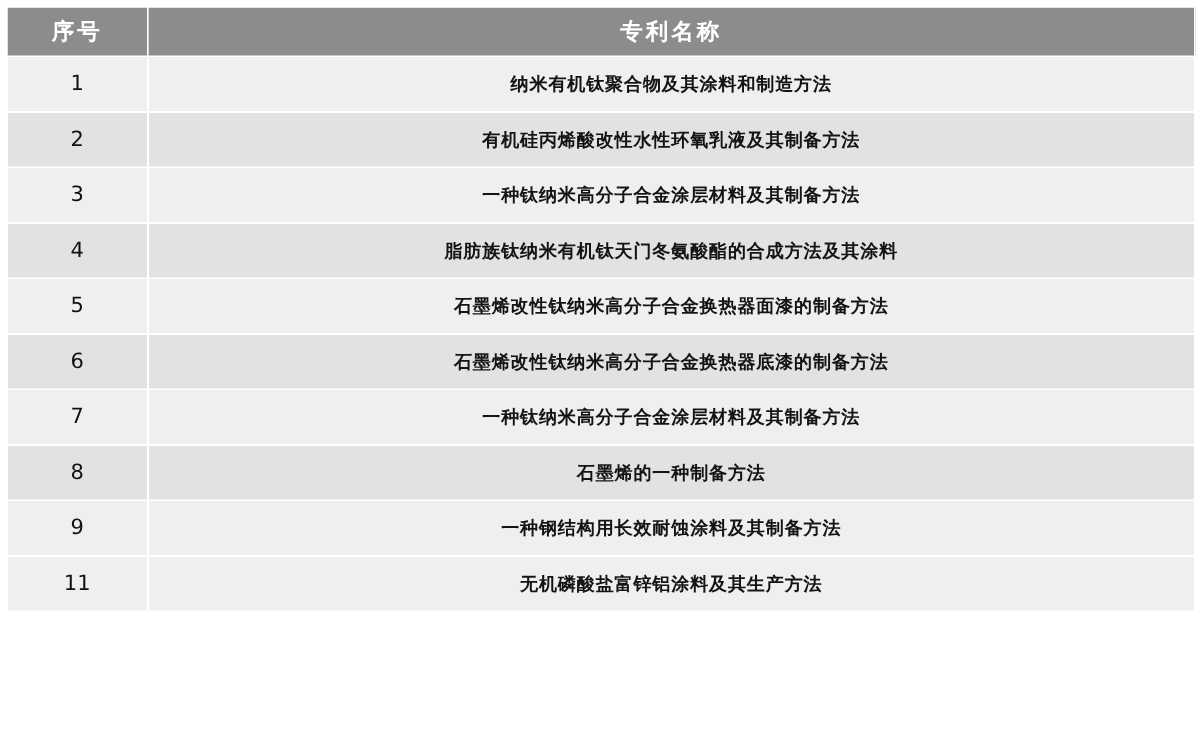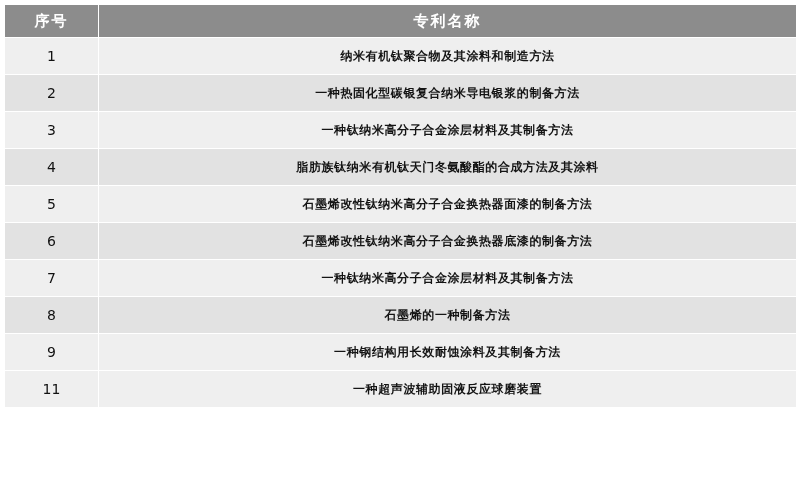--- a/index.html
+++ b/index.html
@@ -78,21 +78,21 @@
         <th>专利名称</th>
       </tr>
     </thead>
     <tbody>
       <tr class="row-odd">
         <td class="cell-index">1</td>
         <td class="cell-name">纳米有机钛聚合物及其涂料和制造方法</td>
       </tr>
       <tr class="row-even">
         <td class="cell-index">2</td>
-        <td class="cell-name">一种热固化型碳银复合纳米导电银浆的制备方法</td>
+        <td class="cell-name">有机硅丙烯酸改性水性环氧乳液及其制备方法</td>
       </tr>
       <tr class="row-odd">
         <td class="cell-index">3</td>
         <td class="cell-name">一种钛纳米高分子合金涂层材料及其制备方法</td>
       </tr>
       <tr class="row-even">
         <td class="cell-index">4</td>
         <td class="cell-name">脂肪族钛纳米有机钛天门冬氨酸酯的合成方法及其涂料</td>
       </tr>
       <tr class="row-odd">
@@ -110,17 +110,17 @@
       <tr class="row-even">
         <td class="cell-index">8</td>
         <td class="cell-name">石墨烯的一种制备方法</td>
       </tr>
       <tr class="row-odd">
         <td class="cell-index">9</td>
         <td class="cell-name">一种钢结构用长效耐蚀涂料及其制备方法</td>
       </tr>
       <tr class="row-odd">
         <td class="cell-index">11</td>
-        <td class="cell-name">一种超声波辅助固液反应球磨装置</td>
+        <td class="cell-name">无机磷酸盐富锌铝涂料及其生产方法</td>
       </tr>
     </tbody>
   </table>
 </div>
 
 </body></html>

